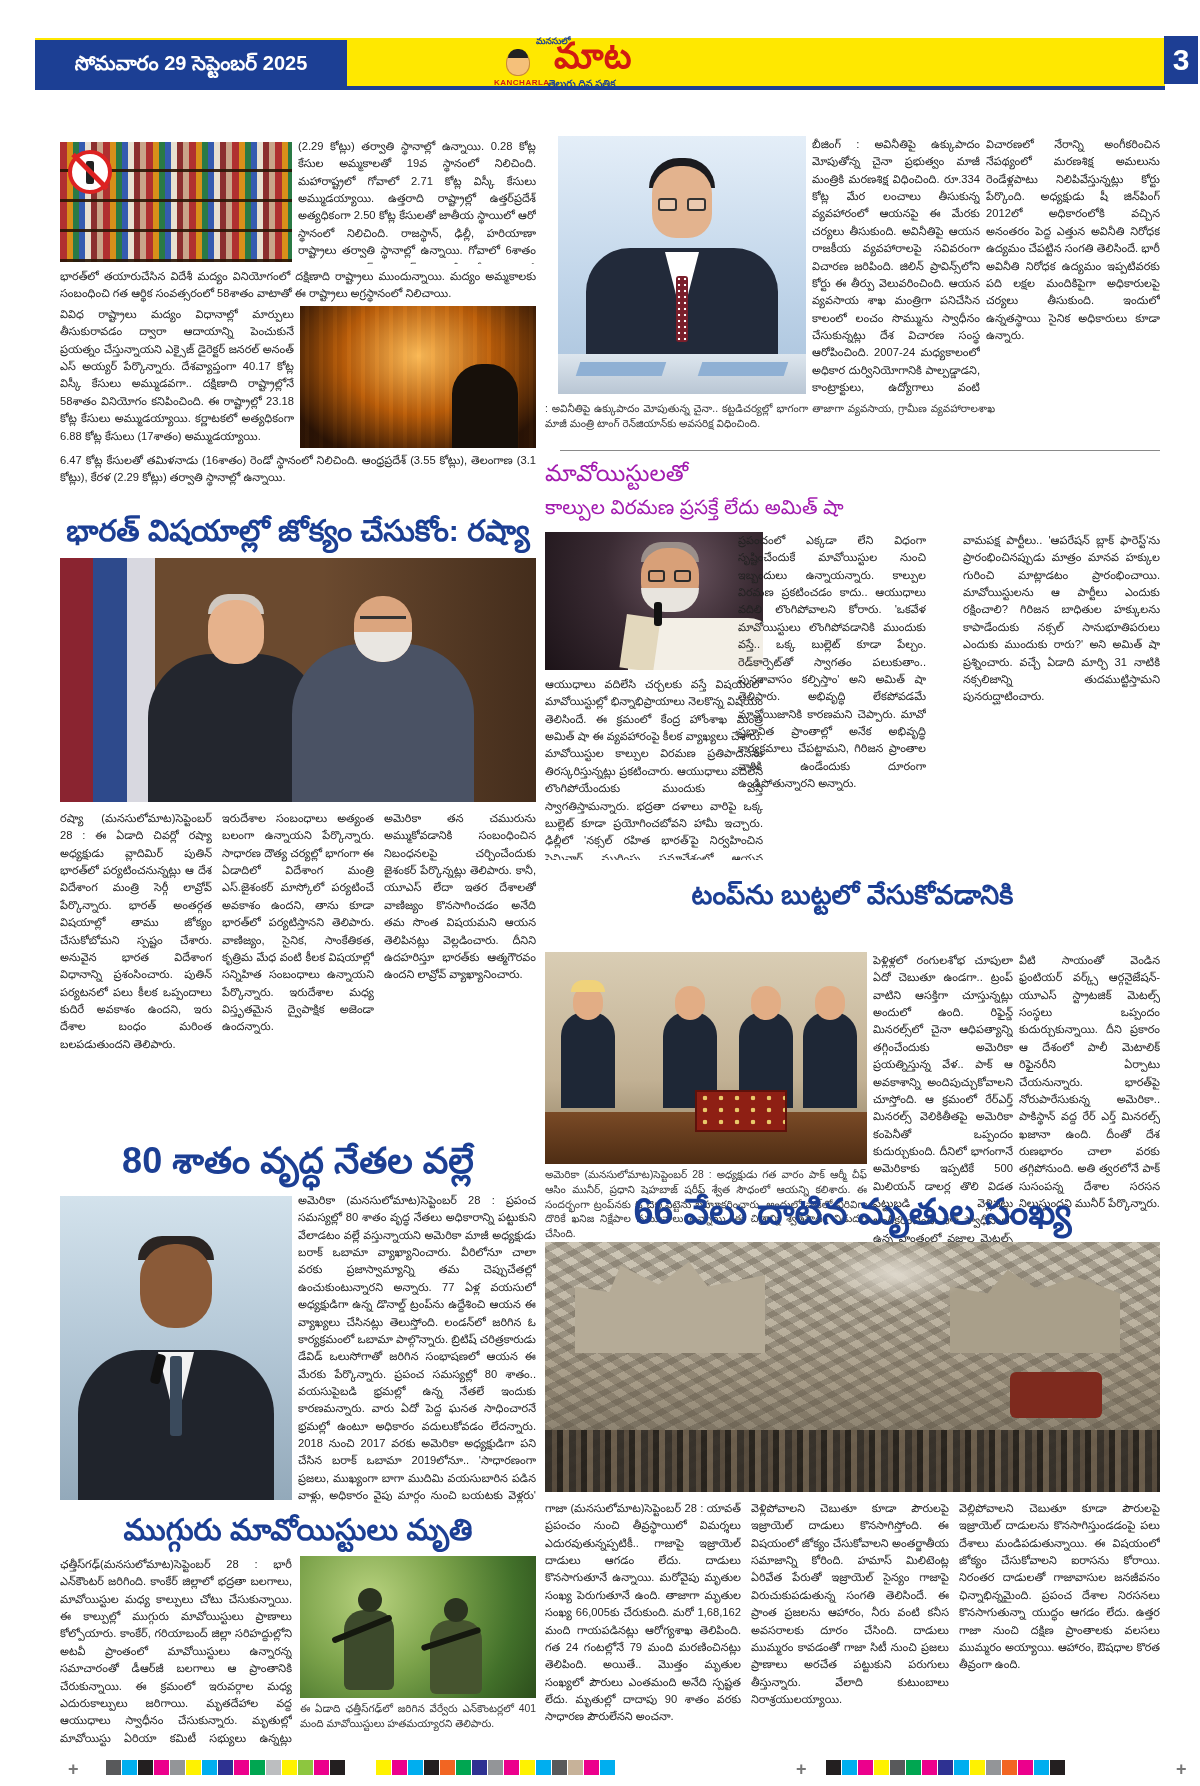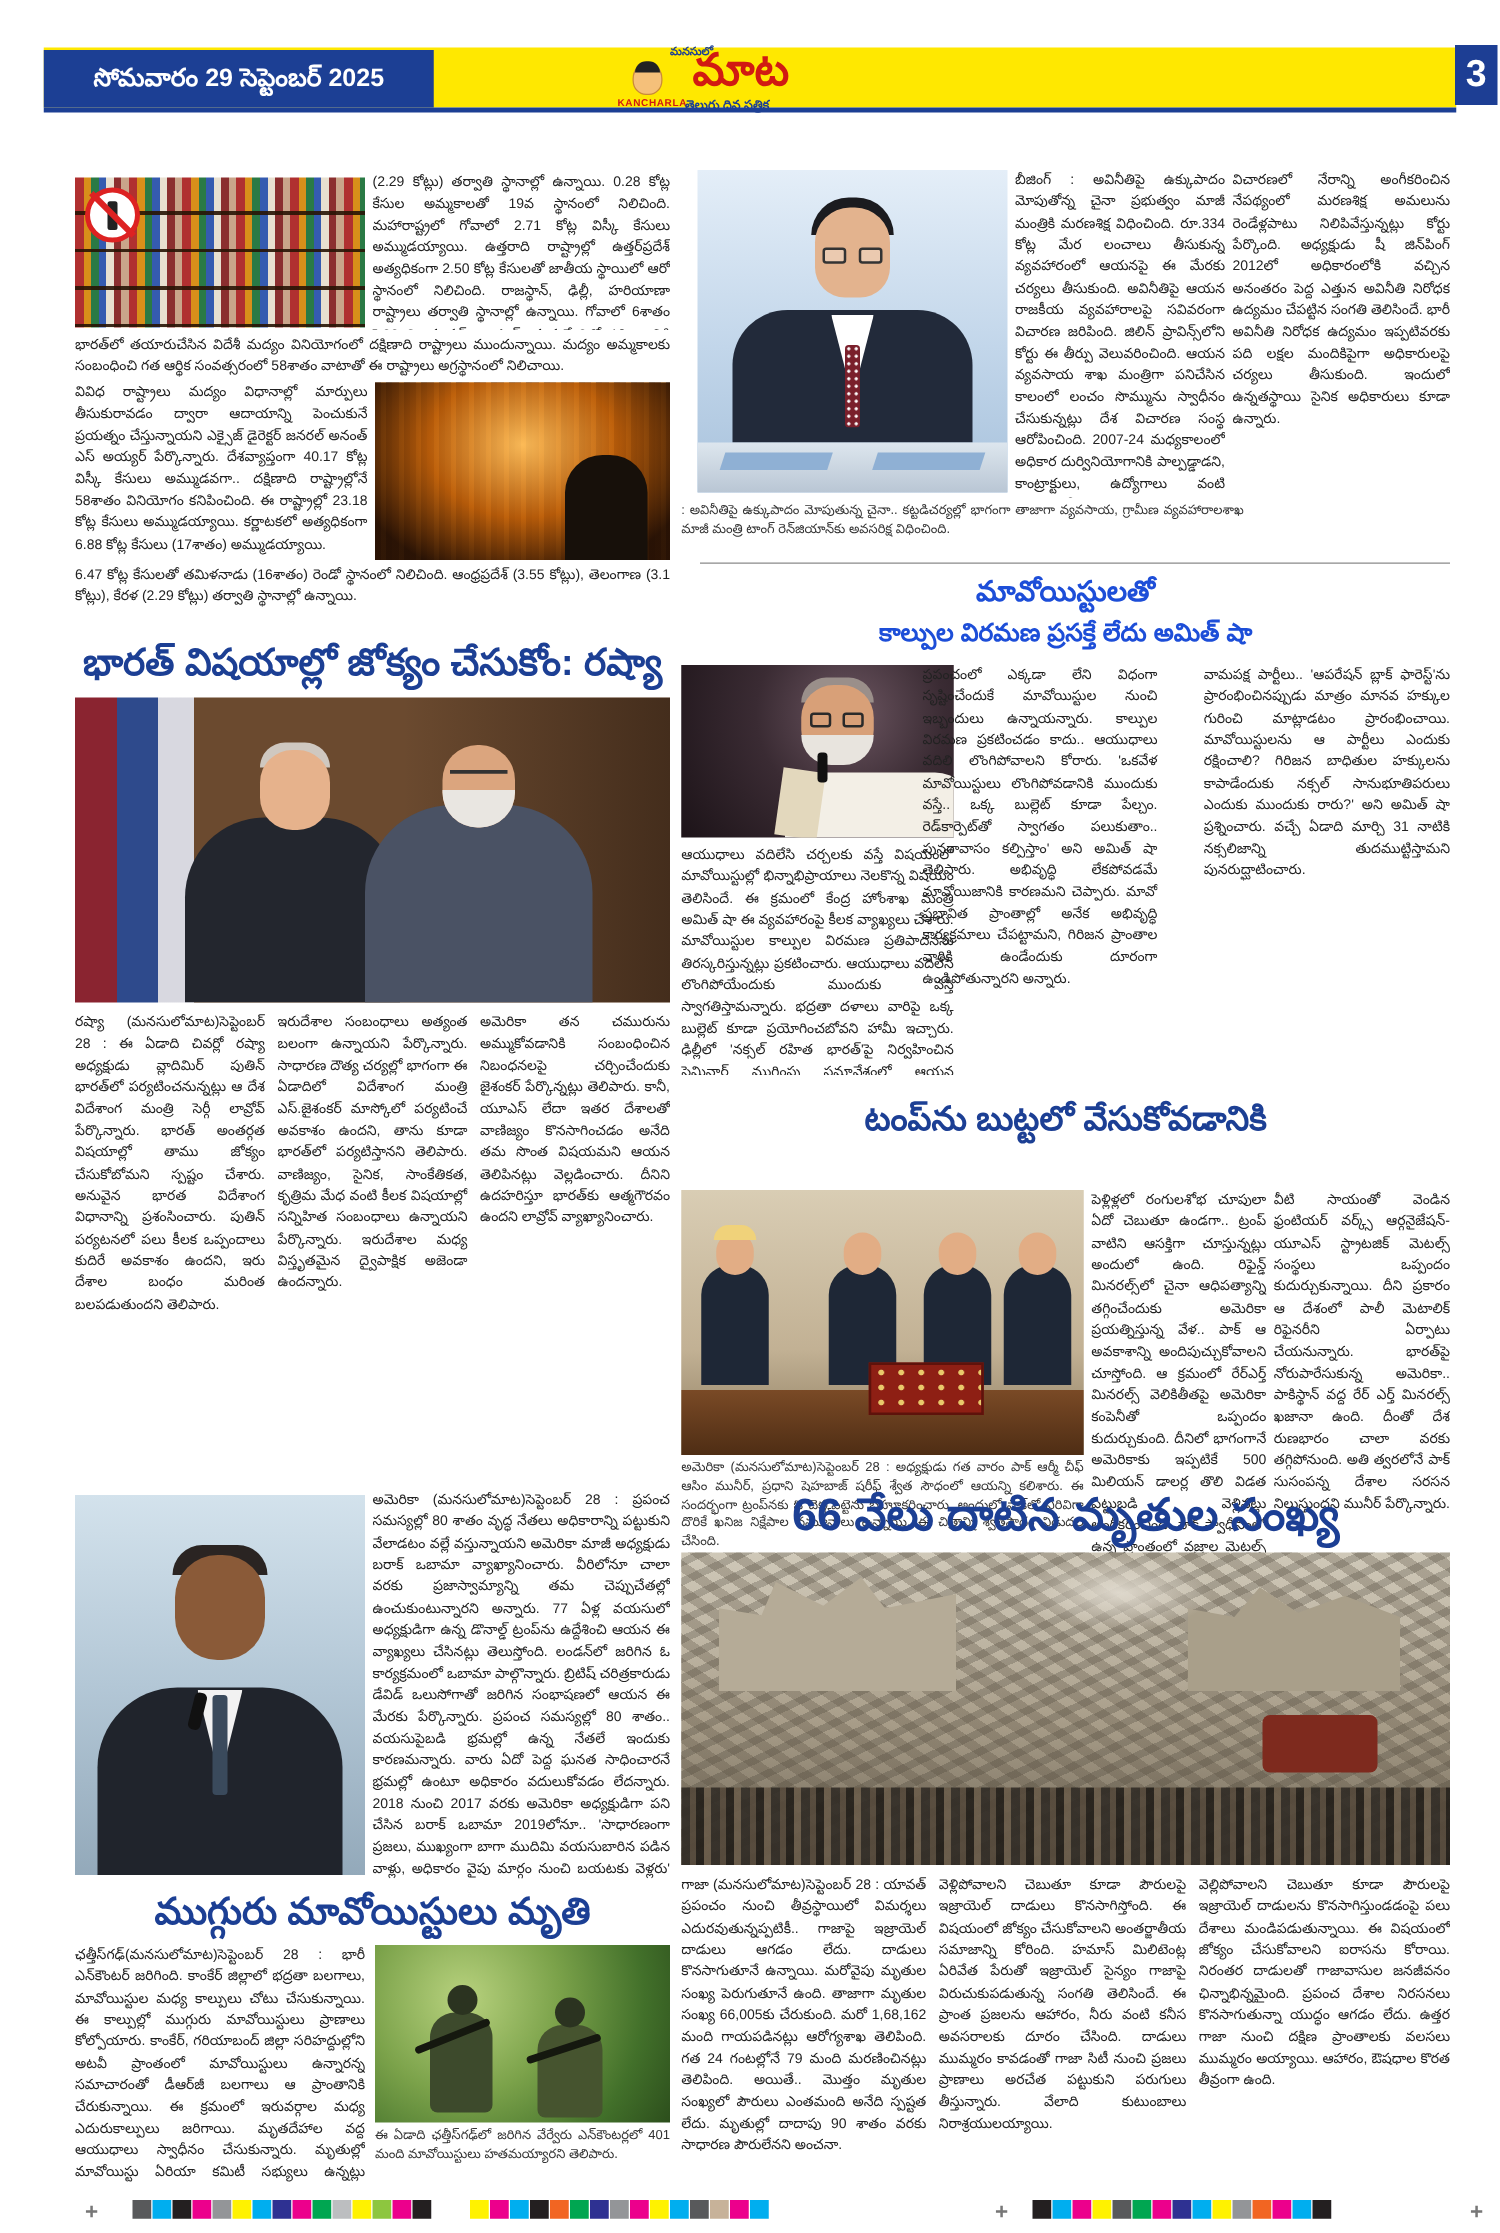--- a/index.html
+++ b/index.html
@@ -19,21 +19,21 @@
   #logo-face{position:absolute;left:14px;top:16px;width:24px;height:26px;background:#f5c07a;
              border-radius:50% 50% 45% 45%;border:1px solid #c98a3a}
   #logo-face::before{content:"";position:absolute;left:1px;top:-2px;width:20px;height:9px;background:#222;border-radius:10px 10px 0 0}
   #masthead-top{position:absolute;left:44px;top:2px;color:#1c3f94;font-size:9px;font-weight:bold}
   #masthead-title{position:absolute;left:62px;top:4px;color:#d11a12;font-size:36px;font-weight:bold;line-height:36px}
   #masthead-pub{position:absolute;left:2px;top:44px;color:#d11a12;font-size:8px;font-weight:bold;letter-spacing:.5px}
   #masthead-tag{position:absolute;left:56px;top:44px;color:#1c3f94;font-size:10px;font-weight:bold}
 
   
   .hl-blue{color:#1c3f94;font-weight:bold;text-align:center}
-  .hl-red{color:#1d4ed8;font-weight:bold;text-align:center}
+  .hl-red{color:#a21caf;font-weight:normal;text-align:left}
   .band{background:#cdddf2}
   .body-text{font-size:11.2px;line-height:1.55;color:#222;text-align:justify;overflow:hidden}
   .caption{font-size:10.4px;line-height:1.42;color:#333;text-align:justify;overflow:hidden}
   .rule{background:#8a8a8a;height:1px}
   .photo{position:absolute;overflow:hidden;background:#ddd}
   .photo *{position:absolute}
 
   
   #liq-headline{left:60px;top:98px;width:476px;height:44px;font-size:30px;line-height:44px}
   #liq-photo1{left:60px;top:142px;width:232px;height:120px;background:
@@ -255,20 +255,21 @@
     <div class="t-head h3x"></div>
     <div class="t-fig f4"></div>
     <div class="t-head h4x"></div>
     <div class="t-desk"></div>
     <div class="t-box"></div>
   </div>
   <div class="abs caption" id="tr-caption">అమెరికా (మనసులోమాట)సెప్టెంబర్ 28 : అధ్యక్షుడు గత వారం పాక్ ఆర్మీ చీఫ్ ఆసిం మునీర్, ప్రధాని షెహబాజ్ షరీఫ్ శ్వేత సౌధంలో ఆయన్ని కలిశారు. ఈ సందర్భంగా ట్రంప్‌నకు ఓ చెక్కపెట్టెను బహూకరించారు. అందులో పాక్‌లో విరివిగా దొరికే ఖనిజ నిక్షేపాల నమూనాలు ఉన్నాయి. ఈ చిత్రాన్ని శ్వేతసౌధం విడుదల చేసింది.</div>
   <div class="abs body-text" id="tr-cola">పెళ్లిళ్లలో రంగులశోభ చూపులా ఏదో చెబుతూ ఉండగా.. ట్రంప్ వాటిని ఆసక్తిగా చూస్తున్నట్లు అందులో ఉంది. రిఫైన్డ్ మినరల్స్‌లో చైనా ఆధిపత్యాన్ని తగ్గించేందుకు అమెరికా ప్రయత్నిస్తున్న వేళ.. పాక్ ఆ అవకాశాన్ని అందిపుచ్చుకోవాలని చూస్తోంది. ఆ క్రమంలో రేర్‌ఎర్త్ మినరల్స్ వెలికితీతపై అమెరికా కంపెనీతో ఒప్పందం కుదుర్చుకుంది. దీనిలో భాగంగానే అమెరికాకు ఇప్పటికే 500 మిలియన్ డాలర్ల తొలి విడత పెట్టుబడి వెళ్లినట్లు అంగీకరించింది. పాక్ స్వాధీనంలో ఉన్న ప్రాంతంలో వజ్రాల మెటల్స్ సంస్థ ఒ ఎంవోయూపై సంతకాలు చేశాయి.</div>
   <div class="abs body-text" id="tr-colb">వీటి సాయంతో వెండిన ఫ్రంటియర్ వర్క్స్ ఆర్గనైజేషన్-యూఎస్ స్ట్రాటజిక్ మెటల్స్ సంస్థలు ఒప్పందం కుదుర్చుకున్నాయి. దీని ప్రకారం ఆ దేశంలో పాలీ మెటాలిక్ రిఫైనరీని ఏర్పాటు చేయనున్నారు. భారత్‌పై నోరుపారేసుకున్న అమెరికా.. పాకిస్థాన్ వద్ద రేర్ ఎర్త్ మినరల్స్ ఖజానా ఉంది. దీంతో దేశ రుణభారం చాలా వరకు తగ్గిపోనుంది. అతి త్వరలోనే పాక్ సుసంపన్న దేశాల సరసన నిలుస్తుందని మునీర్ పేర్కొన్నారు.</div>
 
+  <div class="abs hl-blue" id="ob-headline">80 శాతం వృద్ధ నేతల వల్లే</div>
   <div class="photo" id="ob-photo">
     <div class="ob-body"></div>
     <div class="ob-shirt"></div>
     <div class="ob-tie"></div>
     <div class="ob-hair"></div>
     <div class="ob-head"></div>
     <div class="ob-mic"></div>
   </div>
   <div class="abs body-text" id="ob-body-col">అమెరికా (మనసులోమాట)సెప్టెంబర్ 28 : ప్రపంచ సమస్యల్లో 80 శాతం వృద్ధ నేతలు అధికారాన్ని పట్టుకుని వేలాడటం వల్లే వస్తున్నాయని అమెరికా మాజీ అధ్యక్షుడు బరాక్ ఒబామా వ్యాఖ్యానించారు. వీరిలోనూ చాలా వరకు ప్రజాస్వామ్యాన్ని తమ చెప్పుచేతల్లో ఉంచుకుంటున్నారని అన్నారు. 77 ఏళ్ల వయసులో అధ్యక్షుడిగా ఉన్న డొనాల్డ్ ట్రంప్‌ను ఉద్దేశించి ఆయన ఈ వ్యాఖ్యలు చేసినట్లు తెలుస్తోంది. లండన్‌లో జరిగిన ఓ కార్యక్రమంలో ఒబామా పాల్గొన్నారు. బ్రిటిష్ చరిత్రకారుడు డేవిడ్ ఒలుసోగాతో జరిగిన సంభాషణలో ఆయన ఈ మేరకు పేర్కొన్నారు. ప్రపంచ సమస్యల్లో 80 శాతం.. వయసుపైబడి భ్రమల్లో ఉన్న నేతలే ఇందుకు కారణమన్నారు. వారు ఏదో పెద్ద ఘనత సాధించారనే భ్రమల్లో ఉంటూ అధికారం వదులుకోవడం లేదన్నారు. 2018 నుంచి 2017 వరకు అమెరికా అధ్యక్షుడిగా పని చేసిన బరాక్ ఒబామా 2019లోనూ.. 'సాధారణంగా ప్రజలు, ముఖ్యంగా బాగా ముదిమి వయసుబారిన పడిన వాళ్లు, అధికారం వైపు మార్గం నుంచి బయటకు వెళ్లరు' అని వ్యాఖ్యానించారు.</div>
 

